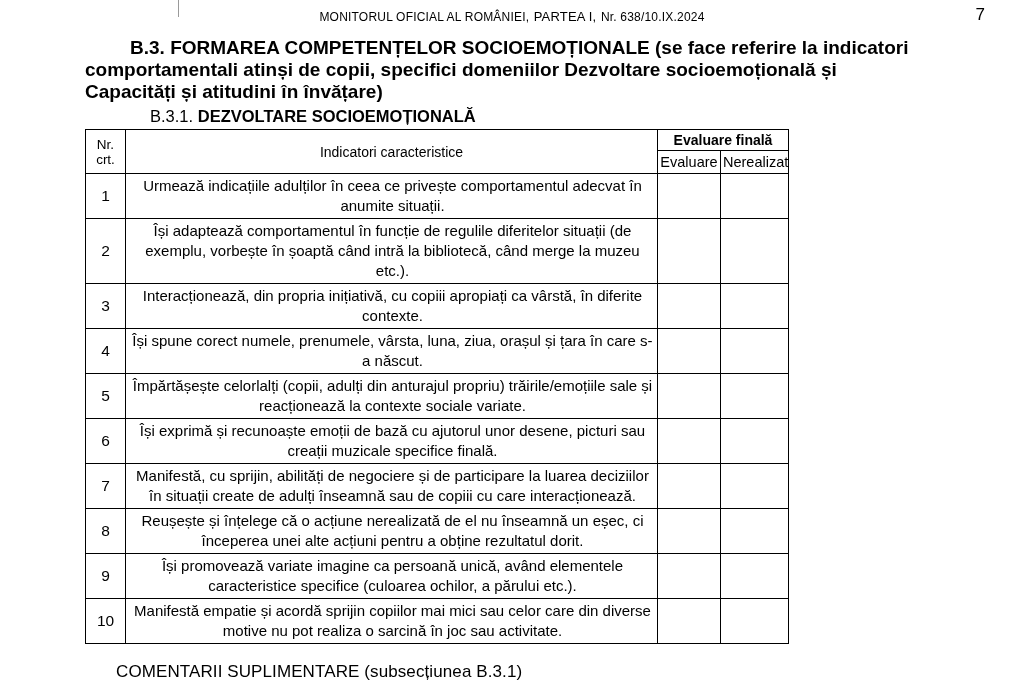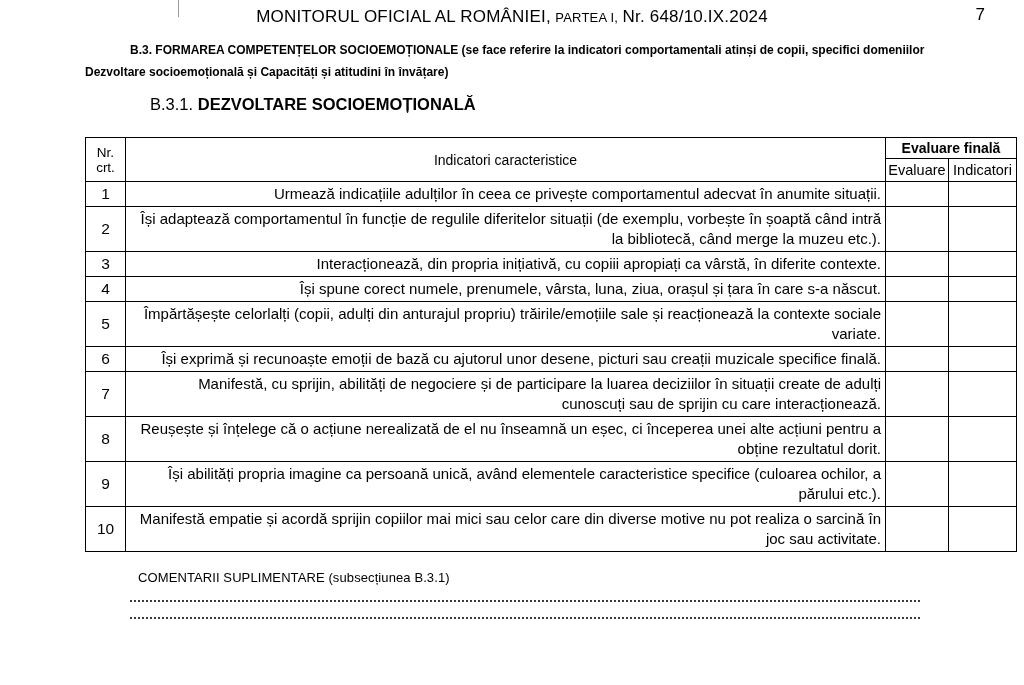--- a/index.html
+++ b/index.html
@@ -18,48 +18,48 @@
     left: 178px; top: 0;
     width: 1px; height: 17px;
     background: #9a9a9a;
   }
   .running-header {
     position: relative;
     padding-top: 7px;
     text-align: center;
     white-space: nowrap;
   }
-  .hdr-main { font-size: 17px; letter-spacing: 0.2px; }
+  .hdr-main { font-size: 12px; letter-spacing: 0.2px; }
   .hdr-small { font-size: 13px; letter-spacing: 0.2px; }
   .page-num {
     position: absolute;
     top: 5px; right: 39px;
     font-size: 17px;
   }
   .content {
     margin: 12px 0 0 85px;
     width: 840px;
   }
   .b3-heading {
     font-weight: bold;
-    font-size: 12px;
+    font-size: 19px;
     line-height: 22px;
     text-indent: 45px;
-    margin-bottom: 10px;
+    margin-bottom: 2px;
   }
   .b31-line {
     font-size: 16.5px;
     line-height: 22px;
     margin-left: 65px;
   }
   .b31-title { font-weight: bold; }
   table.indicators {
-    margin-top: 22px;
+    margin-top: 2px;
     border-collapse: collapse;
-    width: 932px;
+    width: 704px;
     table-layout: fixed;
   }
   table.indicators th, table.indicators td {
     border: 1px solid #000;
     vertical-align: middle;
   }
   col.c-nr { width: 40px; }
   col.c-real { width: 63px; }
   col.c-nereal { width: 68px; }
   thead th {
@@ -72,46 +72,46 @@
   .th-eval { height: 21px; font-weight: bold; }
   .th-sub { height: 23px; font-size: 14.5px; }
   td.nr {
     text-align: center;
     font-size: 15.5px;
   }
   td.ind {
     font-size: 15px;
     line-height: 20px;
     padding: 2px 4px 2px 6px;
-    text-align: right;
+    text-align: center;
   }
   td.chk { height: 22px; }
   .comments-title {
-    margin: 18px 0 0 53px;
-    font-size: 13px;
+    margin: 18px 0 0 31px;
+    font-size: 17px;
     letter-spacing: 0.1px;
   }
   .dotted {
     margin: 15px 5px 0 45px;
     width: 790px;
     height: 0;
     border-bottom: 2px dotted #3c3c3c;
   }
 </style>
 </head>
 <body>
 
 <div class="page">
 
   <div class="top-rule"></div>
 
   <header class="running-header">
     <span class="hdr-main">MONITORUL OFICIAL AL ROMÂNIEI,</span>
     <span class="hdr-small">PARTEA I,</span>
-    <span class="hdr-main">Nr. 648/10.IX.2024</span>
+    <span class="hdr-main">Nr. 638/10.IX.2024</span>
     <span class="page-num">7</span>
   </header>
 
   <main class="content">
 
     <p class="b3-heading"><span>B.3.</span> <span>FORMAREA COMPETENȚELOR SOCIOEMOȚIONALE (se face referire la indicatori comportamentali atinși de copii, specifici domeniilor Dezvoltare socioemoțională și Capacități și atitudini în învățare)</span></p>
 
     <p class="b31-line"><span>B.3.1.</span> <span class="b31-title">DEZVOLTARE SOCIOEMOȚIONALĂ</span></p>
 
     <table class="indicators">
@@ -123,21 +123,21 @@
       </colgroup>
       <thead>
         <tr>
           <th rowspan="2" class="th-nr">Nr.
 crt.</th>
           <th rowspan="2" class="th-ind">Indicatori caracteristice</th>
           <th colspan="2" class="th-eval">Evaluare finală</th>
         </tr>
         <tr>
           <th class="th-sub">Evaluare</th>
-          <th class="th-sub">Indicatori</th>
+          <th class="th-sub">Nerealizat</th>
         </tr>
       </thead>
       <tbody>
         <tr>
           <td class="nr">1</td>
           <td class="ind">Urmează indicațiile adulților în ceea ce privește comportamentul adecvat în anumite situații.</td>
           <td class="chk"></td>
           <td class="chk"></td>
         </tr>
         <tr>
@@ -165,33 +165,33 @@
           <td class="chk"></td>
         </tr>
         <tr>
           <td class="nr">6</td>
           <td class="ind">Își exprimă și recunoaște emoții de bază cu ajutorul unor desene, picturi sau creații muzicale specifice finală.</td>
           <td class="chk"></td>
           <td class="chk"></td>
         </tr>
         <tr>
           <td class="nr">7</td>
-          <td class="ind">Manifestă, cu sprijin, abilități de negociere și de participare la luarea deciziilor în situații create de adulți cunoscuți sau de sprijin cu care interacționează.</td>
+          <td class="ind">Manifestă, cu sprijin, abilități de negociere și de participare la luarea deciziilor în situații create de adulți înseamnă sau de copiii cu care interacționează.</td>
           <td class="chk"></td>
           <td class="chk"></td>
         </tr>
         <tr>
           <td class="nr">8</td>
           <td class="ind">Reușește și înțelege că o acțiune nerealizată de el nu înseamnă un eșec, ci începerea unei alte acțiuni pentru a obține rezultatul dorit.</td>
           <td class="chk"></td>
           <td class="chk"></td>
         </tr>
         <tr>
           <td class="nr">9</td>
-          <td class="ind">Își abilități propria imagine ca persoană unică, având elementele caracteristice specifice (culoarea ochilor, a părului etc.).</td>
+          <td class="ind">Își promovează variate imagine ca persoană unică, având elementele caracteristice specifice (culoarea ochilor, a părului etc.).</td>
           <td class="chk"></td>
           <td class="chk"></td>
         </tr>
         <tr>
           <td class="nr">10</td>
           <td class="ind">Manifestă empatie și acordă sprijin copiilor mai mici sau celor care din diverse motive nu pot realiza o sarcină în joc sau activitate.</td>
           <td class="chk"></td>
           <td class="chk"></td>
         </tr>
       </tbody>

